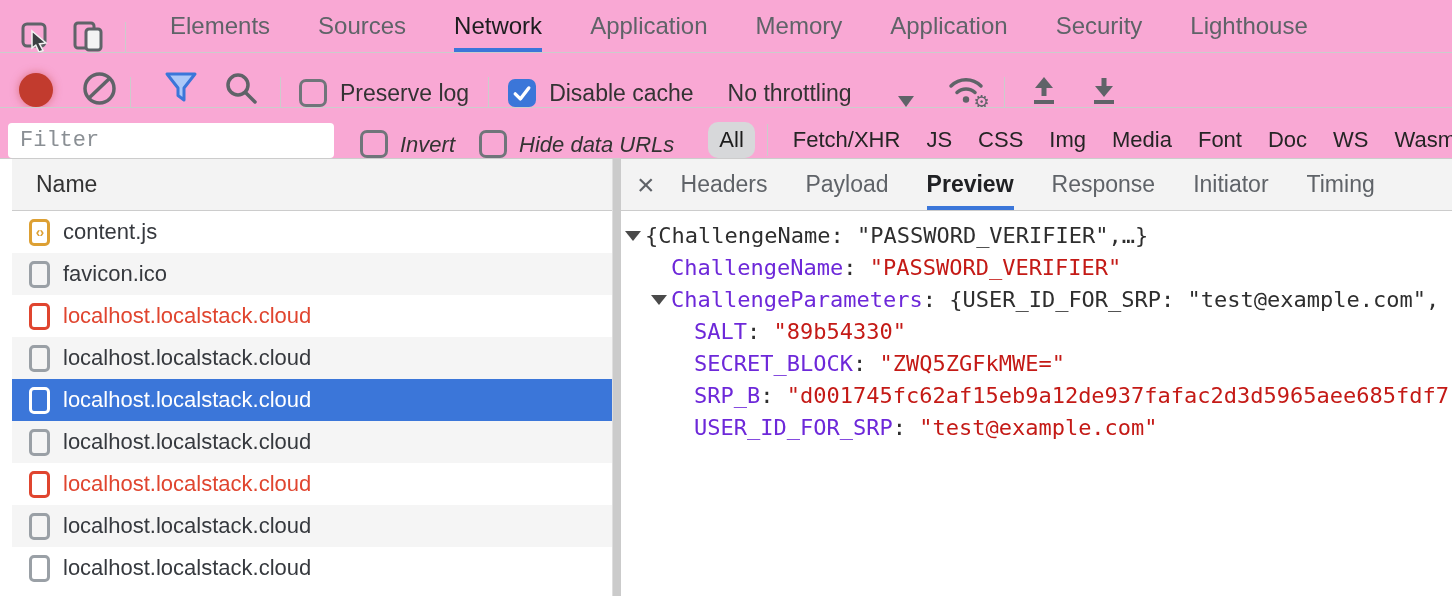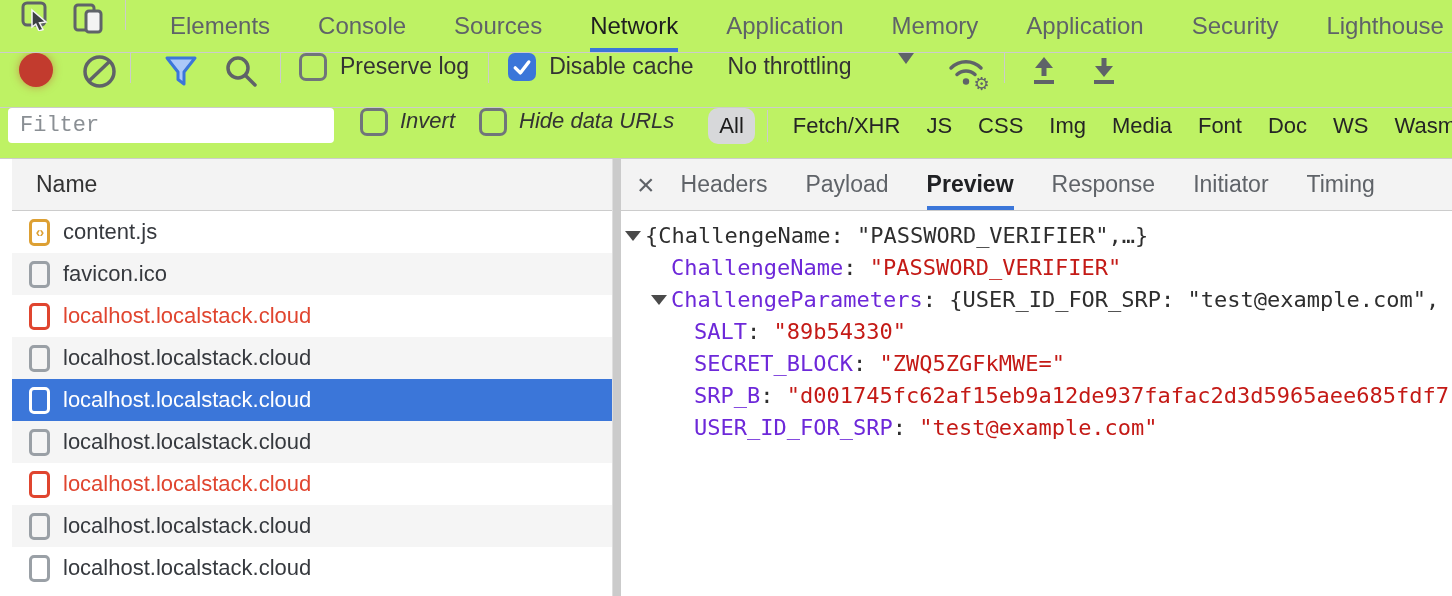--- a/index.html
+++ b/index.html
@@ -2,21 +2,21 @@
 <html><head>
 <meta charset="utf-8">
 <style>
   * { margin:0; padding:0; box-sizing:border-box; }
   html,body { background:#fff; }
   .app {
     position:relative; width:1452px; height:596px; overflow:hidden;
     font-family:"Liberation Sans", "DejaVu Sans", sans-serif;
     background:#fff; color:#333;
   }
-  .strip { position:absolute; left:0; right:0; background:#bef264; border-bottom:1px solid #ccc; display:flex; align-items:flex-start; overflow:hidden; }
+  .strip { position:absolute; left:0; right:0; background:#f9a8d4; border-bottom:1px solid #ccc; display:flex; align-items:flex-end; overflow:hidden; }
   .row-maintabs { top:0; height:53px; }
   .row-nettoolbar { top:53px; height:55px; }
   .row-filter { top:108px; height:51px; }
 
   
   .tool-icon { display:flex; align-items:center; justify-content:center; flex:0 0 auto; }
   .icon-inspect { margin-left:20px; }
   .icon-device { margin-left:20px; }
   .vsep { width:1px; height:30px; background:#ccc; flex:0 0 auto; }
   .sep-main { margin:0 20px; }
@@ -112,21 +112,20 @@
     </div>
     <div class="tool-icon icon-device">
       <svg width="34" height="34" viewBox="0 0 34 34">
         <rect x="4" y="5" width="19" height="25" rx="3" fill="none" stroke="#5f6368" stroke-width="3"></rect>
         <rect x="15" y="11" width="15" height="21" rx="3" fill="#f3f3f3" stroke="#5f6368" stroke-width="3"></rect>
       </svg>
     </div>
     <div class="vsep sep-main"></div>
     <div id="main-tabs" style="display:flex;height:100%;">
         <div class="main-tab">Elements</div>
-        <div class="main-tab">Console</div>
         <div class="main-tab">Sources</div>
         <div class="main-tab selected">Network</div>
         <div class="main-tab">Application</div>
         <div class="main-tab">Memory</div>
         <div class="main-tab">Application</div>
         <div class="main-tab">Security</div>
         <div class="main-tab">Lighthouse</div>
       </div>
   </div>
 

